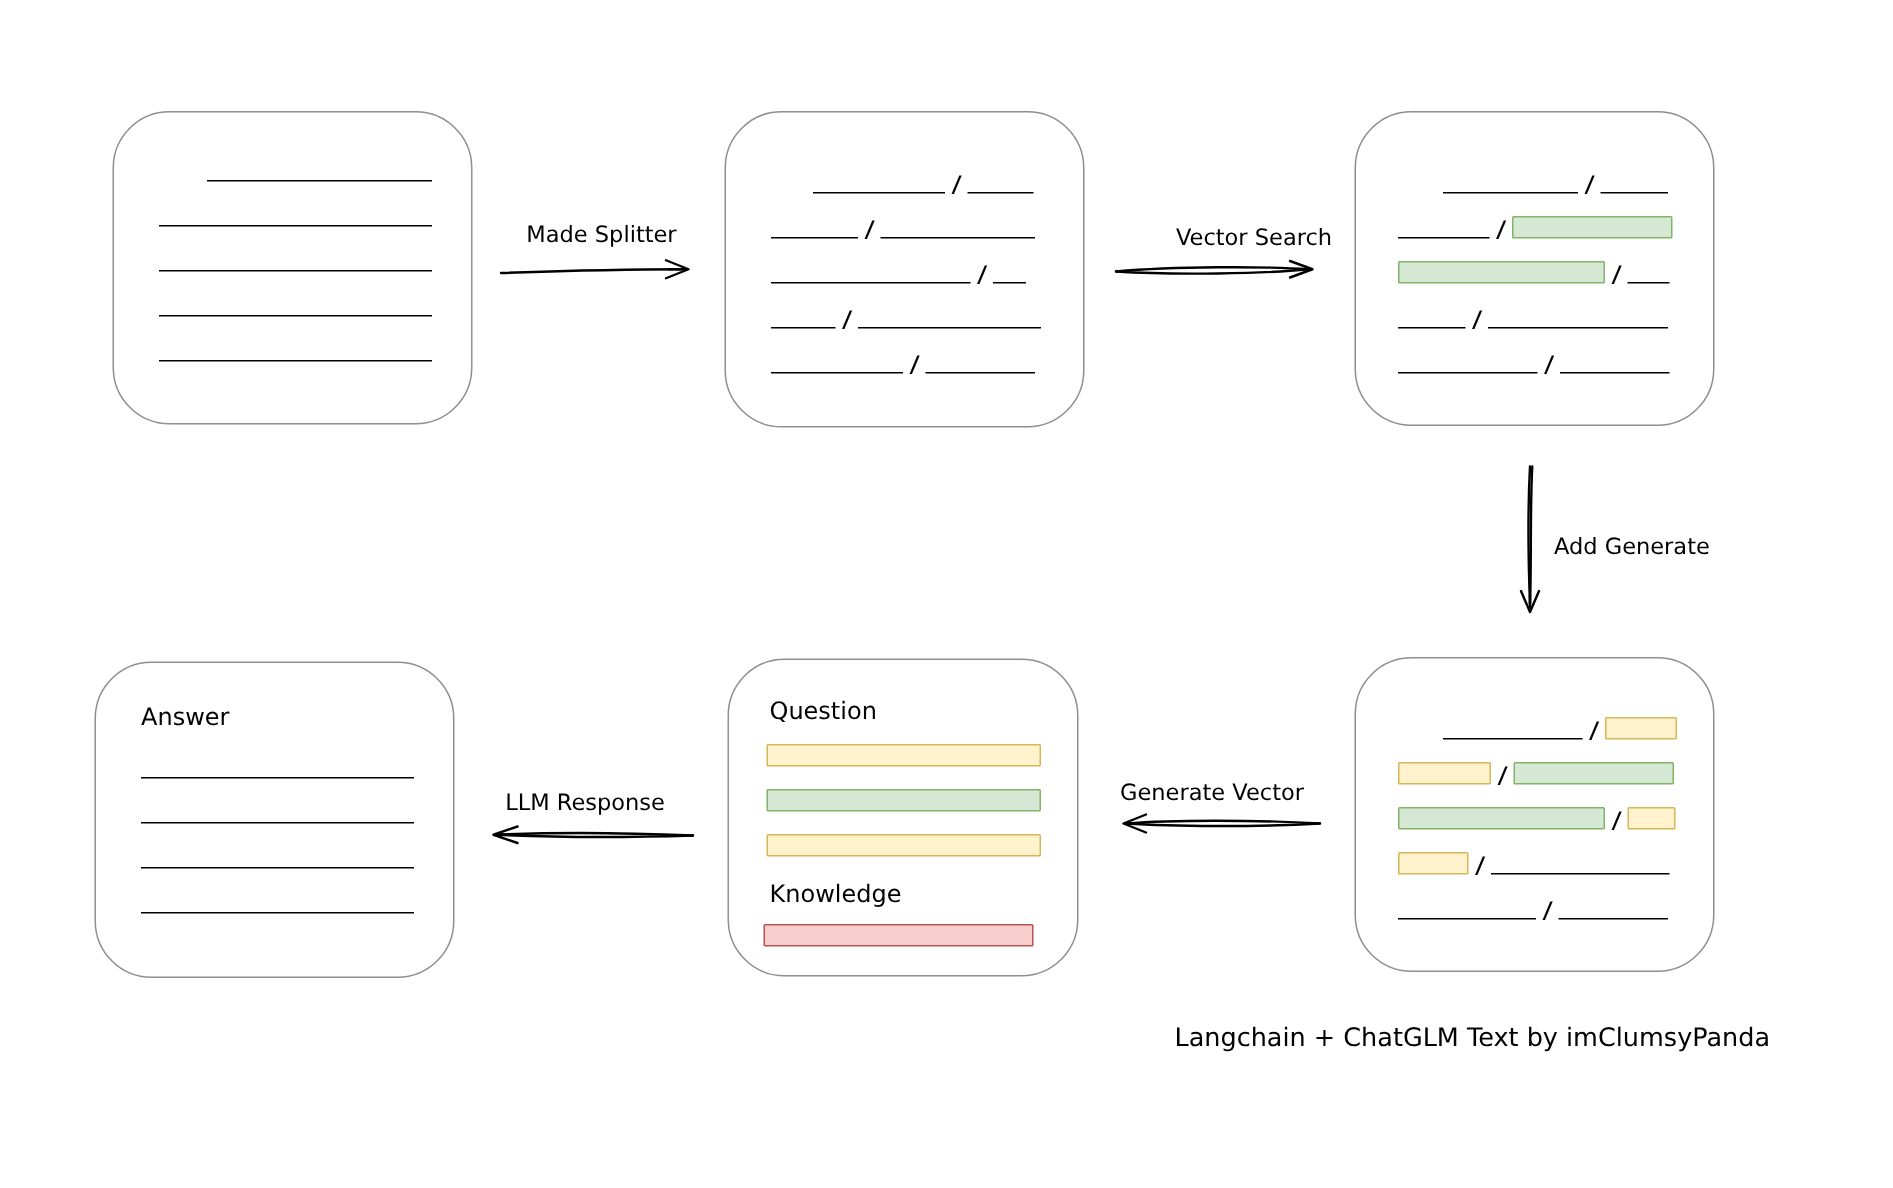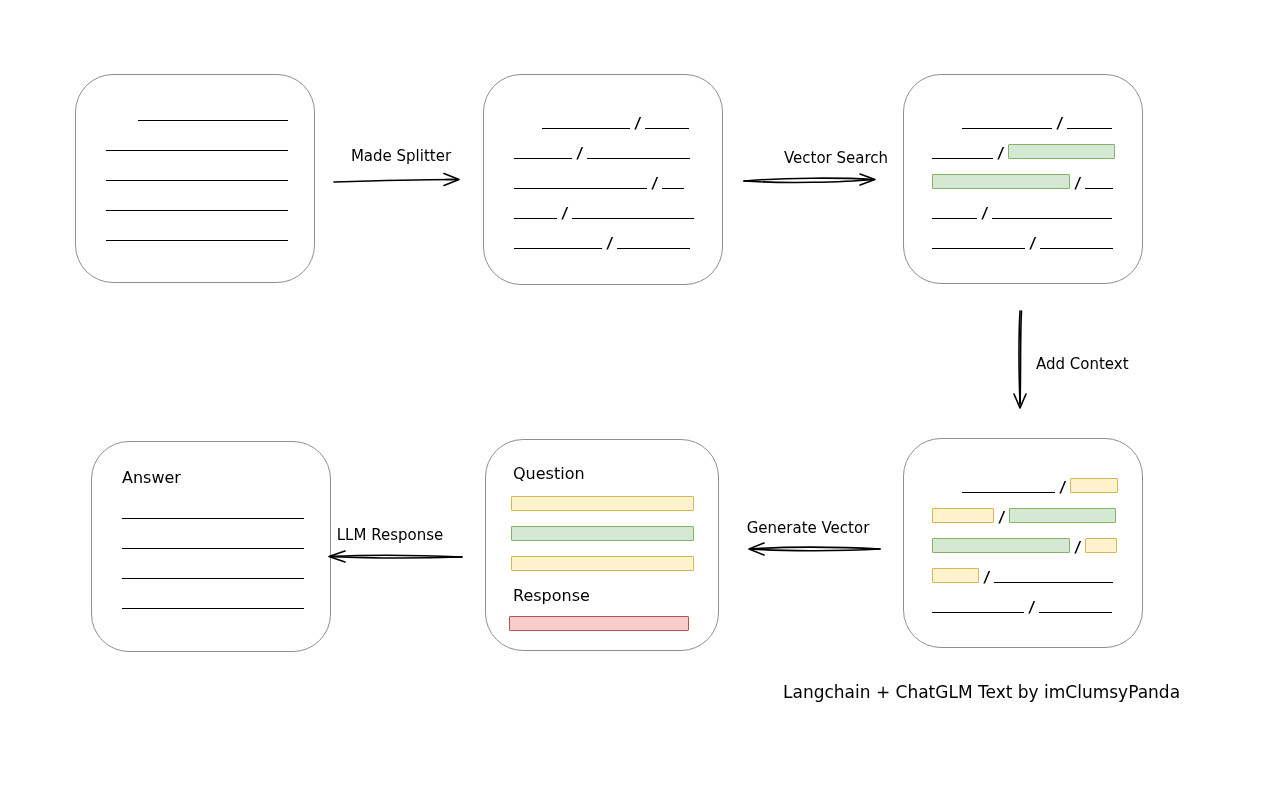--- a/index.html
+++ b/index.html
@@ -155,29 +155,29 @@
         <div class="chunk-row">
           <span class="seg-box seg-yellow" style="width: 183px;"></span>
         </div>
         <div class="chunk-row">
           <span class="seg-box seg-green" style="width: 183px;"></span>
         </div>
         <div class="chunk-row">
           <span class="seg-box seg-yellow" style="width: 183px;"></span>
         </div>
       </div>
-    <div class="heading" style="left:27px; top:146px;">Response</div>
+    <div class="heading" style="left:27px; top:146px;">Knowledge</div>
     <div class="rows bars" style="left:23px; top:176px;">
         <div class="chunk-row">
           <span class="seg-box seg-red" style="width: 180px;"></span>
         </div>
       </div>
   </div>
 
-  <div class="box" style="left:91px; top:441px; width:240px; height:211px;">
+  <div class="box" style="left:63px; top:441px; width:240px; height:211px;">
     <div class="heading" style="left:30px; top:26px;">Answer</div>
     <div class="rows doc" style="left:30px; top:75px; right:25px;">
         <div class="chunk-row">
           <span class="seg-line" style="width: 182px;"></span>
         </div>
         <div class="chunk-row">
           <span class="seg-line" style="width: 182px;"></span>
         </div>
         <div class="chunk-row">
           <span class="seg-line" style="width: 182px;"></span>
@@ -202,21 +202,21 @@
     <path d="M120,9.5 L130,9.5"></path>
   </svg>
   <div class="lbl centered" style="left:768px; top:149px; width:136px;">Vector Search</div>
 
   <svg class="arrow" style="left:1009px; top:309px;" width="22" height="110" viewBox="0 0 22 110">
     <path d="M11,2 C9.5,30 10,68 11,94"></path>
     <path d="M12.5,2 C11,30 12,68 11,94"></path>
     <path d="M5,85 L11,99 L17,85"></path>
     <path d="M11,88 L11,96"></path>
   </svg>
-  <div class="lbl" style="left:1036px; top:355px;">Add Context</div>
+  <div class="lbl" style="left:1036px; top:355px;">Add Generate</div>
 
   <svg class="arrow" style="left:736px; top:540px;" width="146" height="18" viewBox="0 0 146 18">
     <path d="M144,9 C100,6.5 45,6.5 15,9"></path>
     <path d="M144,9 C100,11.5 45,11 15,9"></path>
     <path d="M28,3 L13,9 L28,15"></path>
     <path d="M26,9 L16,9"></path>
   </svg>
   <div class="lbl centered" style="left:728px; top:519px; width:160px;">Generate Vector</div>
 
   <svg class="arrow" style="left:314px; top:547px;" width="150" height="18" viewBox="0 0 150 18">

